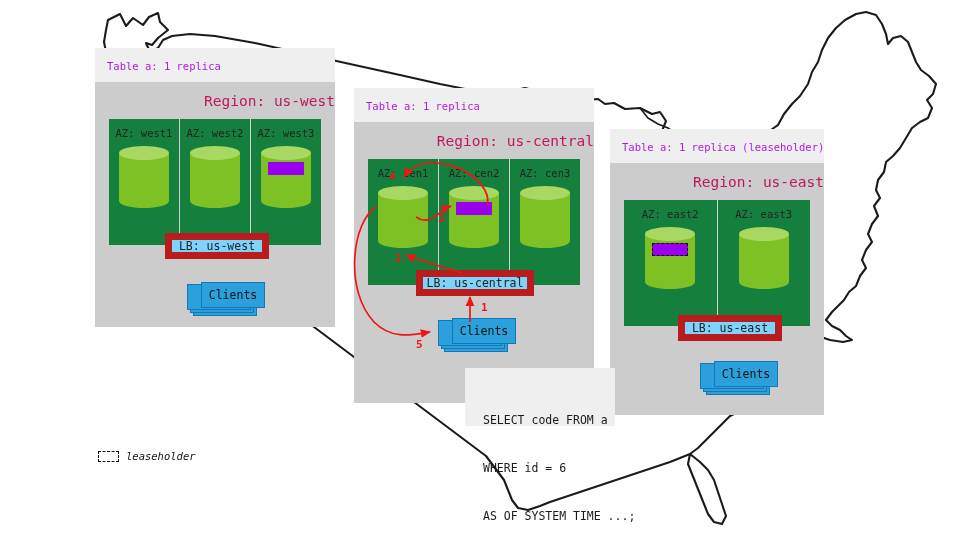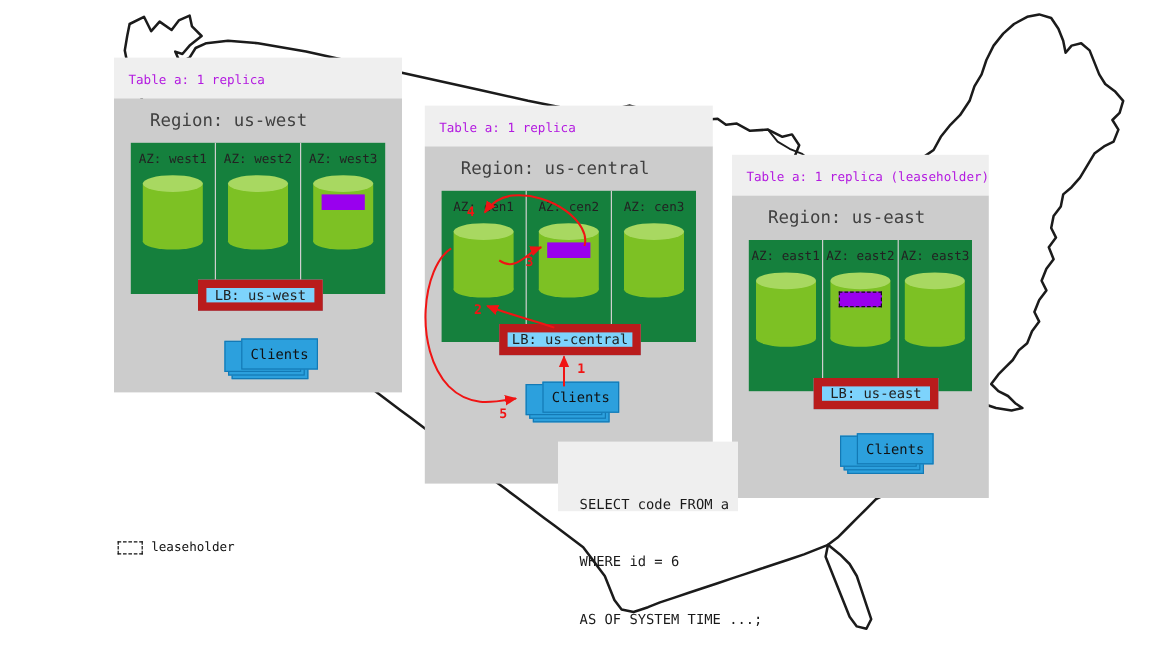--- a/index.html
+++ b/index.html
@@ -42,24 +42,25 @@
     letter-spacing: 0px;
     white-space: nowrap;
   }
   .region-body {
     background: #cccccc;
     box-sizing: border-box;
     position: relative;
     padding: 0;
   }
   .region-title {
-    color: #404040;
+    color: #be185d;
     font-size: 14.5px;
     padding: 11px 0 10px 30px;
     white-space: nowrap;
+    text-align: right;
   }
   .az-row {
     display: flex;
     background: #15803d;
     margin: 0 14px;
     box-sizing: border-box;
   }
   .az-cell {
     flex: 1 1 0;
     box-sizing: border-box;
@@ -337,28 +338,20 @@
   </div>
 
   <div class="region" style="left:610px; top:129px; width:214px;">
     <div class="region-header">
       <span class="region-header-text">Table a: 1 replica (leaseholder)</span>
     </div>
     <div class="region-body" style="height:252px;">
       <div class="region-title">Region: us-east</div>
       <div class="az-row" style="height:126px;">
         <div class="az-cell">
-          <div class="az-label">AZ: east1</div>
-          <div class="cyl">
-            <div class="bottom"></div>
-            <div class="body"></div>
-            <div class="top"></div>
-          </div>
-        </div>
-        <div class="az-cell">
           <div class="az-label">AZ: east2</div>
           <div class="cyl">
             <div class="bottom"></div>
             <div class="body"></div>
             <div class="top"></div>
             <div class="range leaseholder"></div>
           </div>
         </div>
         <div class="az-cell">
           <div class="az-label">AZ: east3</div>
@@ -397,18 +390,18 @@
     <path d="M416,217 C430,227 438,211 451,206" fill="none" stroke="#f01414" stroke-width="1.7" marker-end="url(#ah)"></path>
     <text class="step-num" x="438" y="222">3</text>
 
     <path d="M487,205 C493,186 460,160 427,163 C416,164 409,170 404,177" fill="none" stroke="#f01414" stroke-width="1.7" marker-end="url(#ah)"></path>
     <text class="step-num" x="389" y="180">4</text>
 
     <path d="M376,207 C352,222 344,290 374,322 C392,340 412,335 430,332" fill="none" stroke="#f01414" stroke-width="1.7" marker-end="url(#ah)"></path>
     <text class="step-num" x="416" y="348">5</text>
   </svg>
 
-  <div class="legend" style="left:98px; top:450px;">
+  <div class="legend" style="left:98px; top:450px;font-style:italic;">
     <span class="legend-swatch"></span>
     <span class="legend-text">leaseholder</span>
   </div>
 
 </div>
 
 </body></html>

